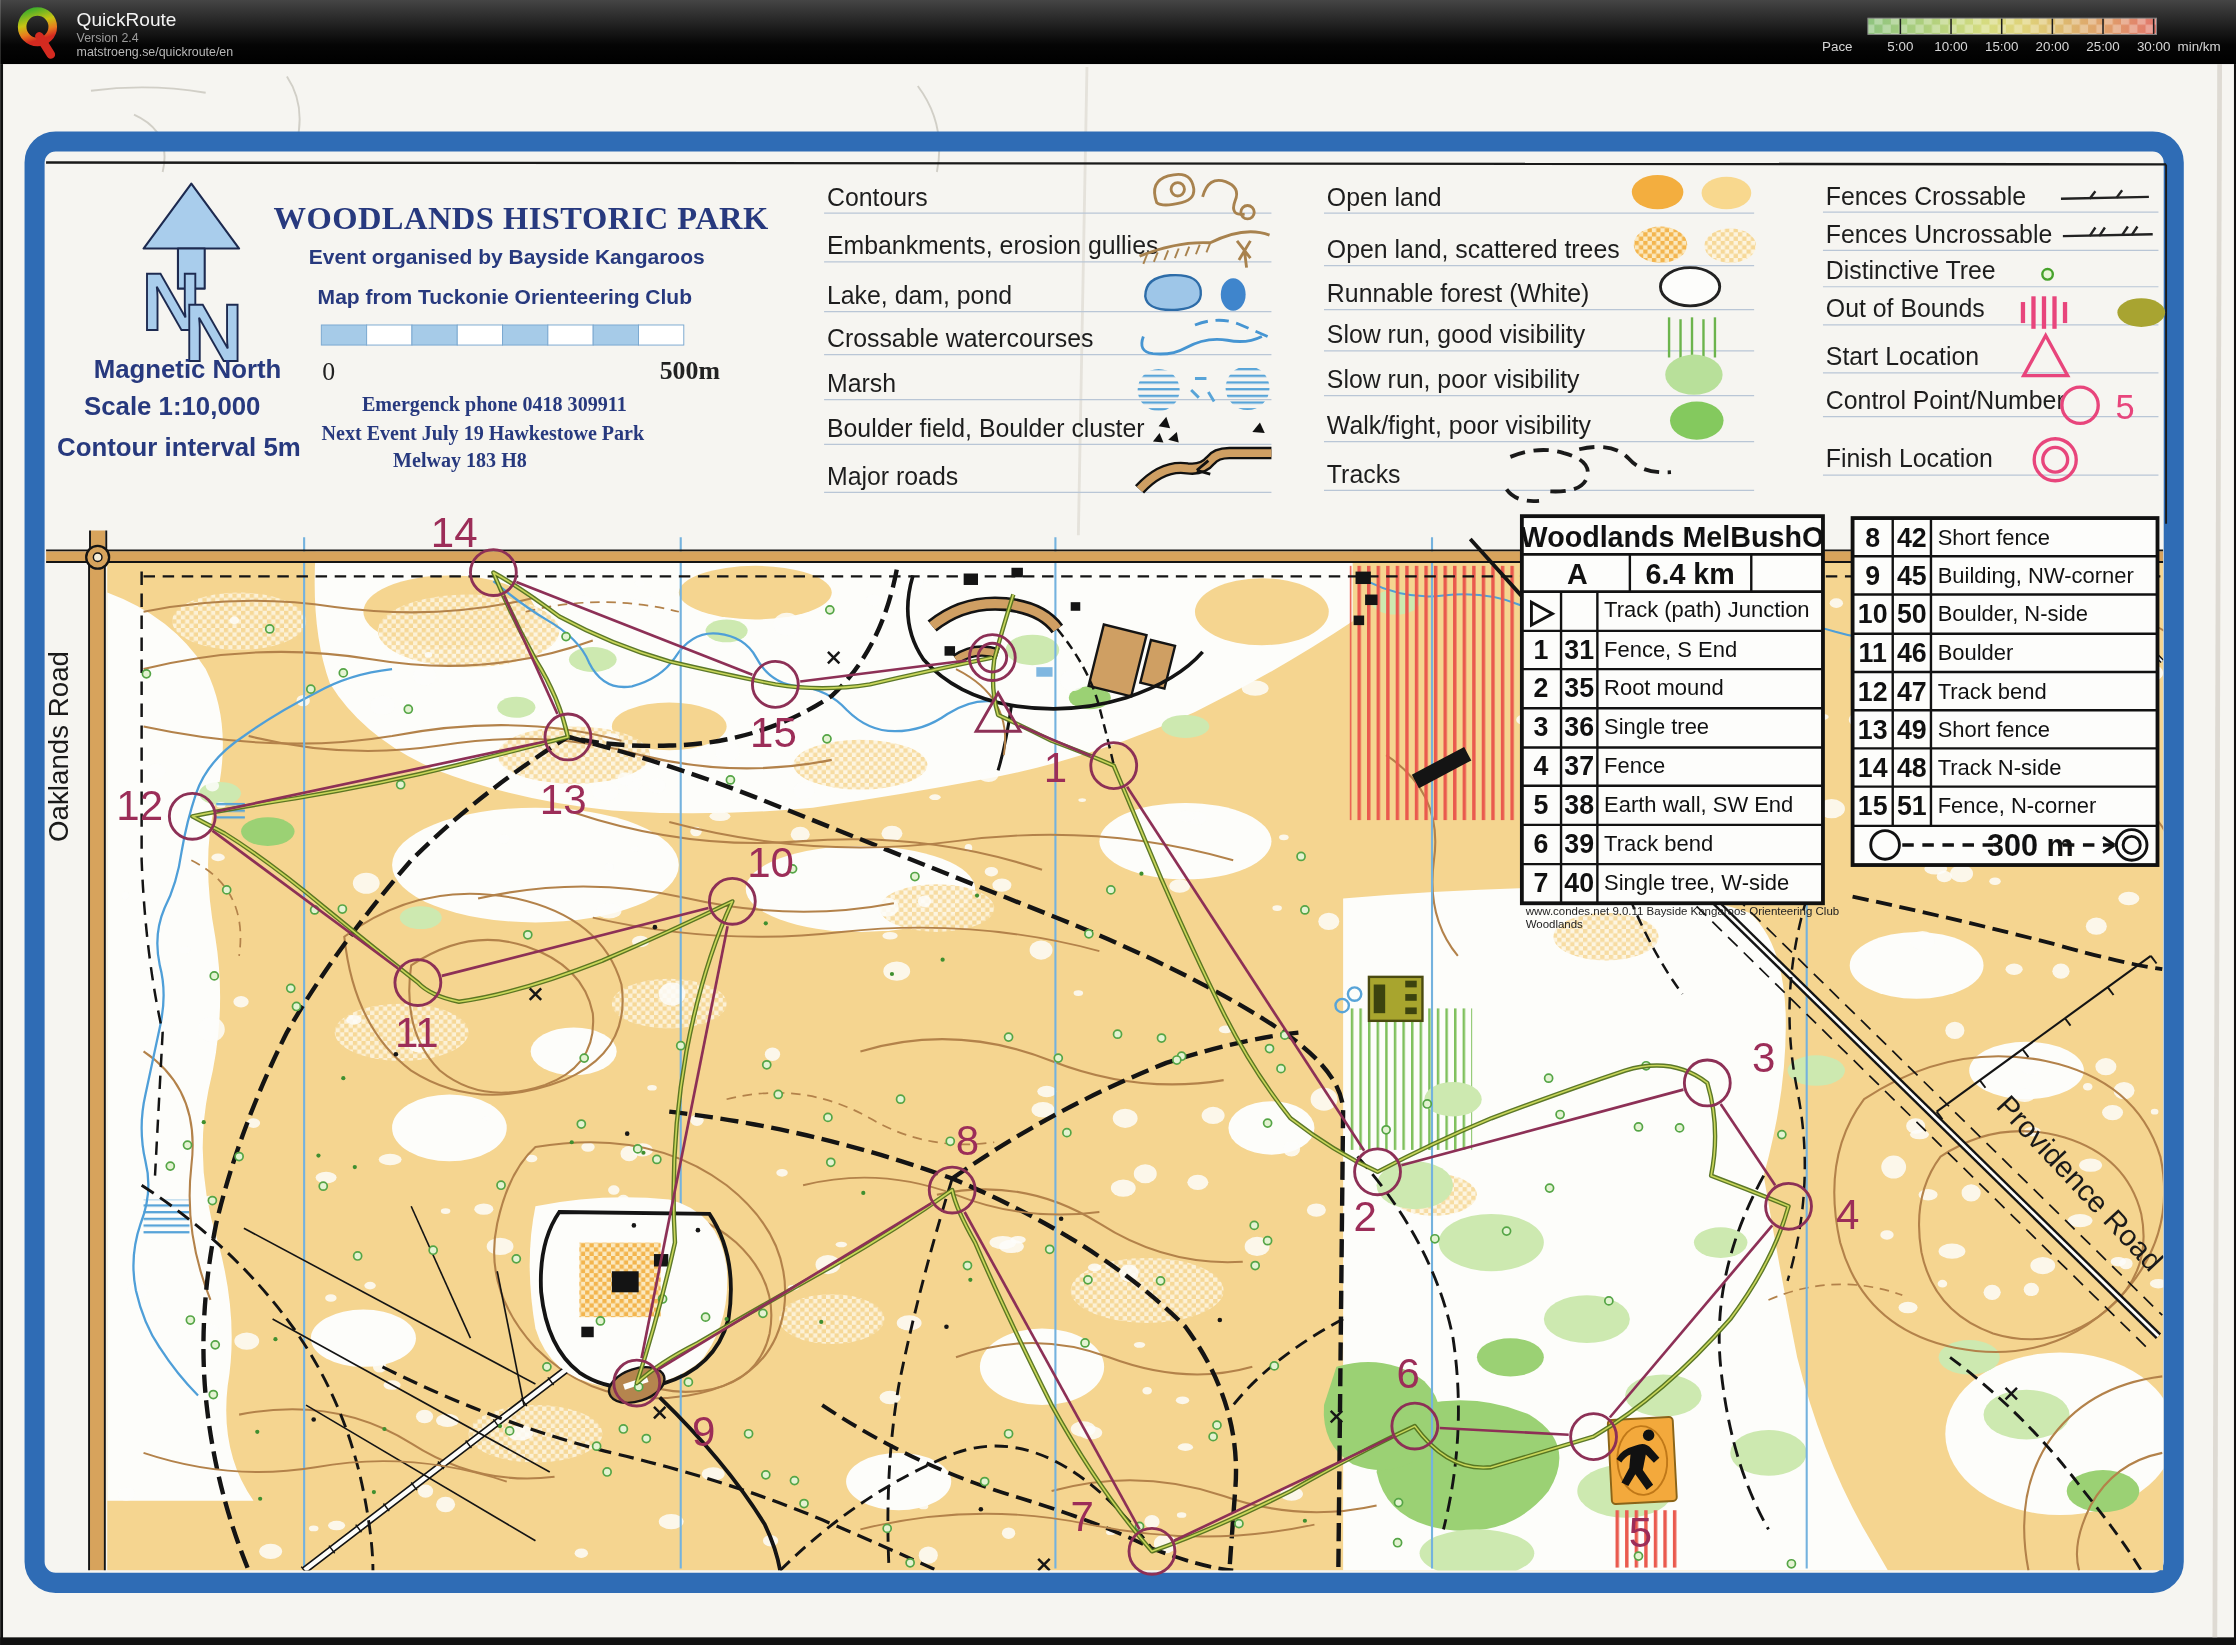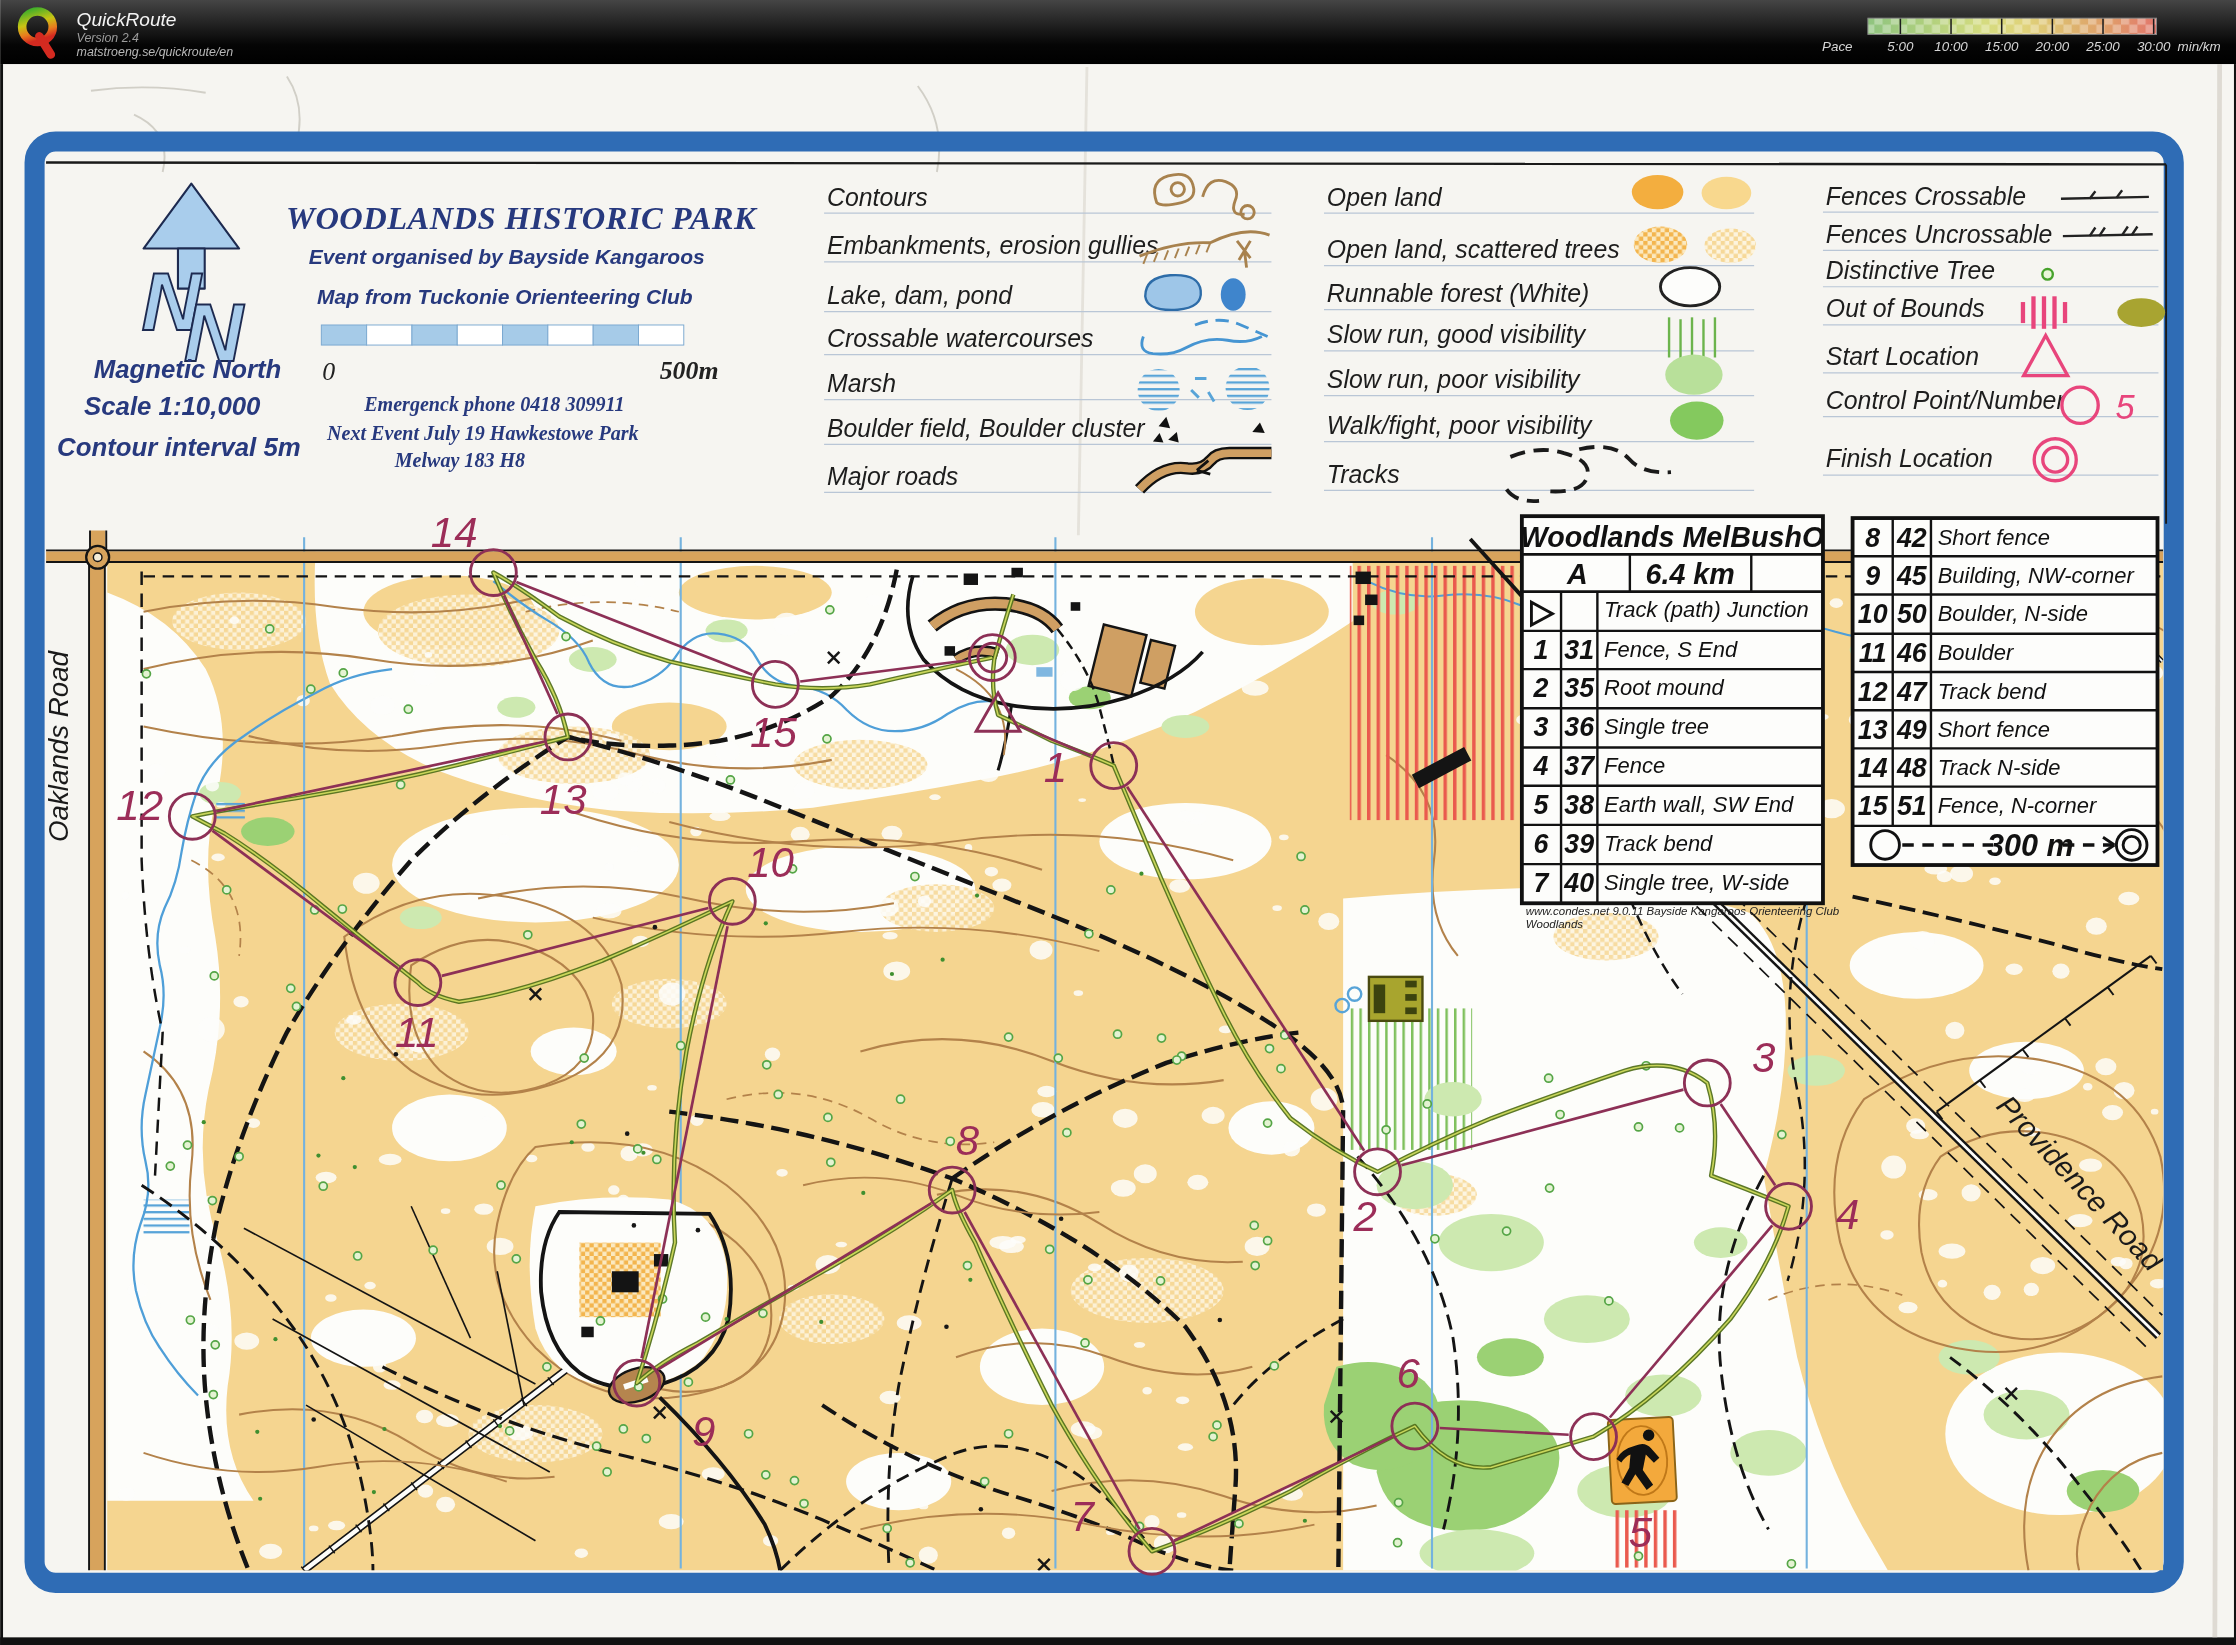--- a/index.html
+++ b/index.html
@@ -1,15 +1,15 @@
 <!DOCTYPE html>
 <html><head><meta charset="utf-8">
 <style>
 html,body{margin:0;padding:0;background:#000;}
-#root{position:relative;width:2237px;height:1645px;background:#fff;overflow:hidden;font-style:italic;}
+#root{position:relative;width:2237px;height:1645px;background:#fff;overflow:hidden;}
 svg{display:block}
 </style></head>
 <body>
 <div id="root">
 <svg width="2237" height="1645" viewBox="0 0 2340 1721">
 
 <defs>
 <linearGradient id="barG" x1="0" y1="0" x2="0" y2="1">
  <stop offset="0" stop-color="#454545"></stop>
           <stop offset="0.45" stop-color="#1b1b1b"></stop>

